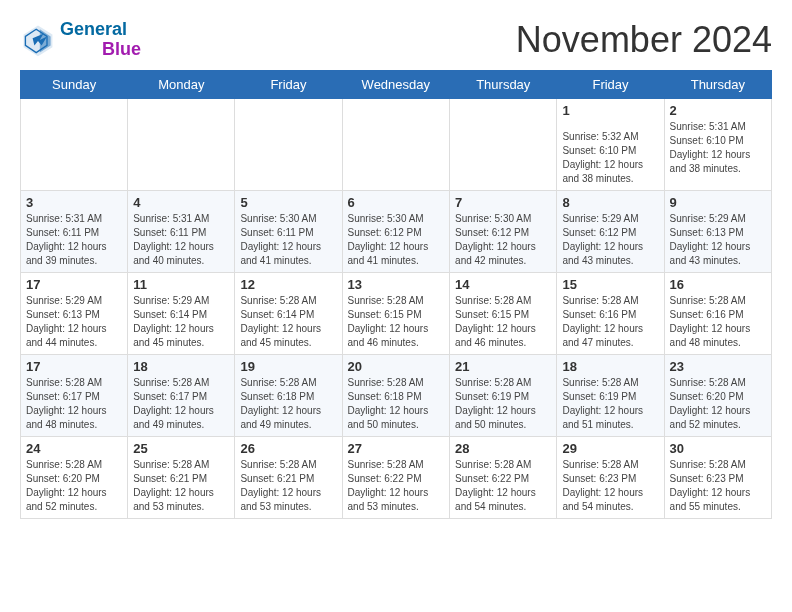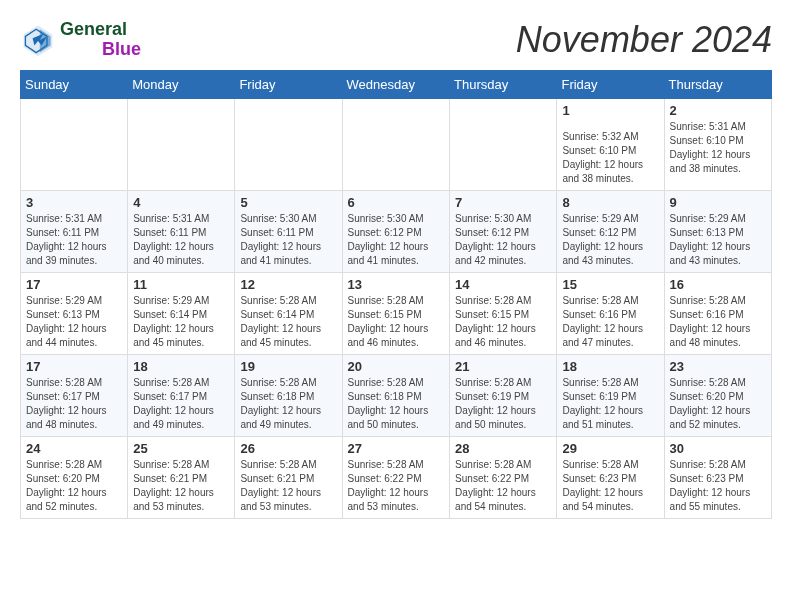--- a/index.html
+++ b/index.html
@@ -24,28 +24,27 @@
       display: flex;
       align-items: center;
       gap: 4px;
     }
     .logo-text {
       font-size: 18px;
       font-weight: bold;
       color: #333;
       line-height: 1.1;
     }
-    .logo-text .blue { color: #14532d; text-align: center; }
+    .logo-text .blue { color: #0369a1; text-align: center; }
     .logo-icon {
       width: 36px;
       height: 36px;
     }
     .title-block {
       text-align: center;
-      font-style: italic;
     }
     .month-title {
       font-size: 36px;
       font-weight: 300;
       color: #333;
       line-height: 1.1;
     }
     .subtitle {
       font-size: 16px;
       color: #555;
@@ -53,21 +52,21 @@
     }
     .calendar {
       width: 100%;
       border-collapse: collapse;
       font-size: 11px;
     }
     .calendar th {
       background: #2a6db5;
       color: #fff;
       padding: 6px 4px;
-      text-align: left;
+      text-align: center;
       font-size: 13px;
       font-weight: normal;
       border: 1px solid #2a6db5;
       margin-top: 12px;
     }
     .calendar td {
       border: 1px solid #ddd;
       vertical-align: top;
       padding: 4px 5px;
       width: 108px;

